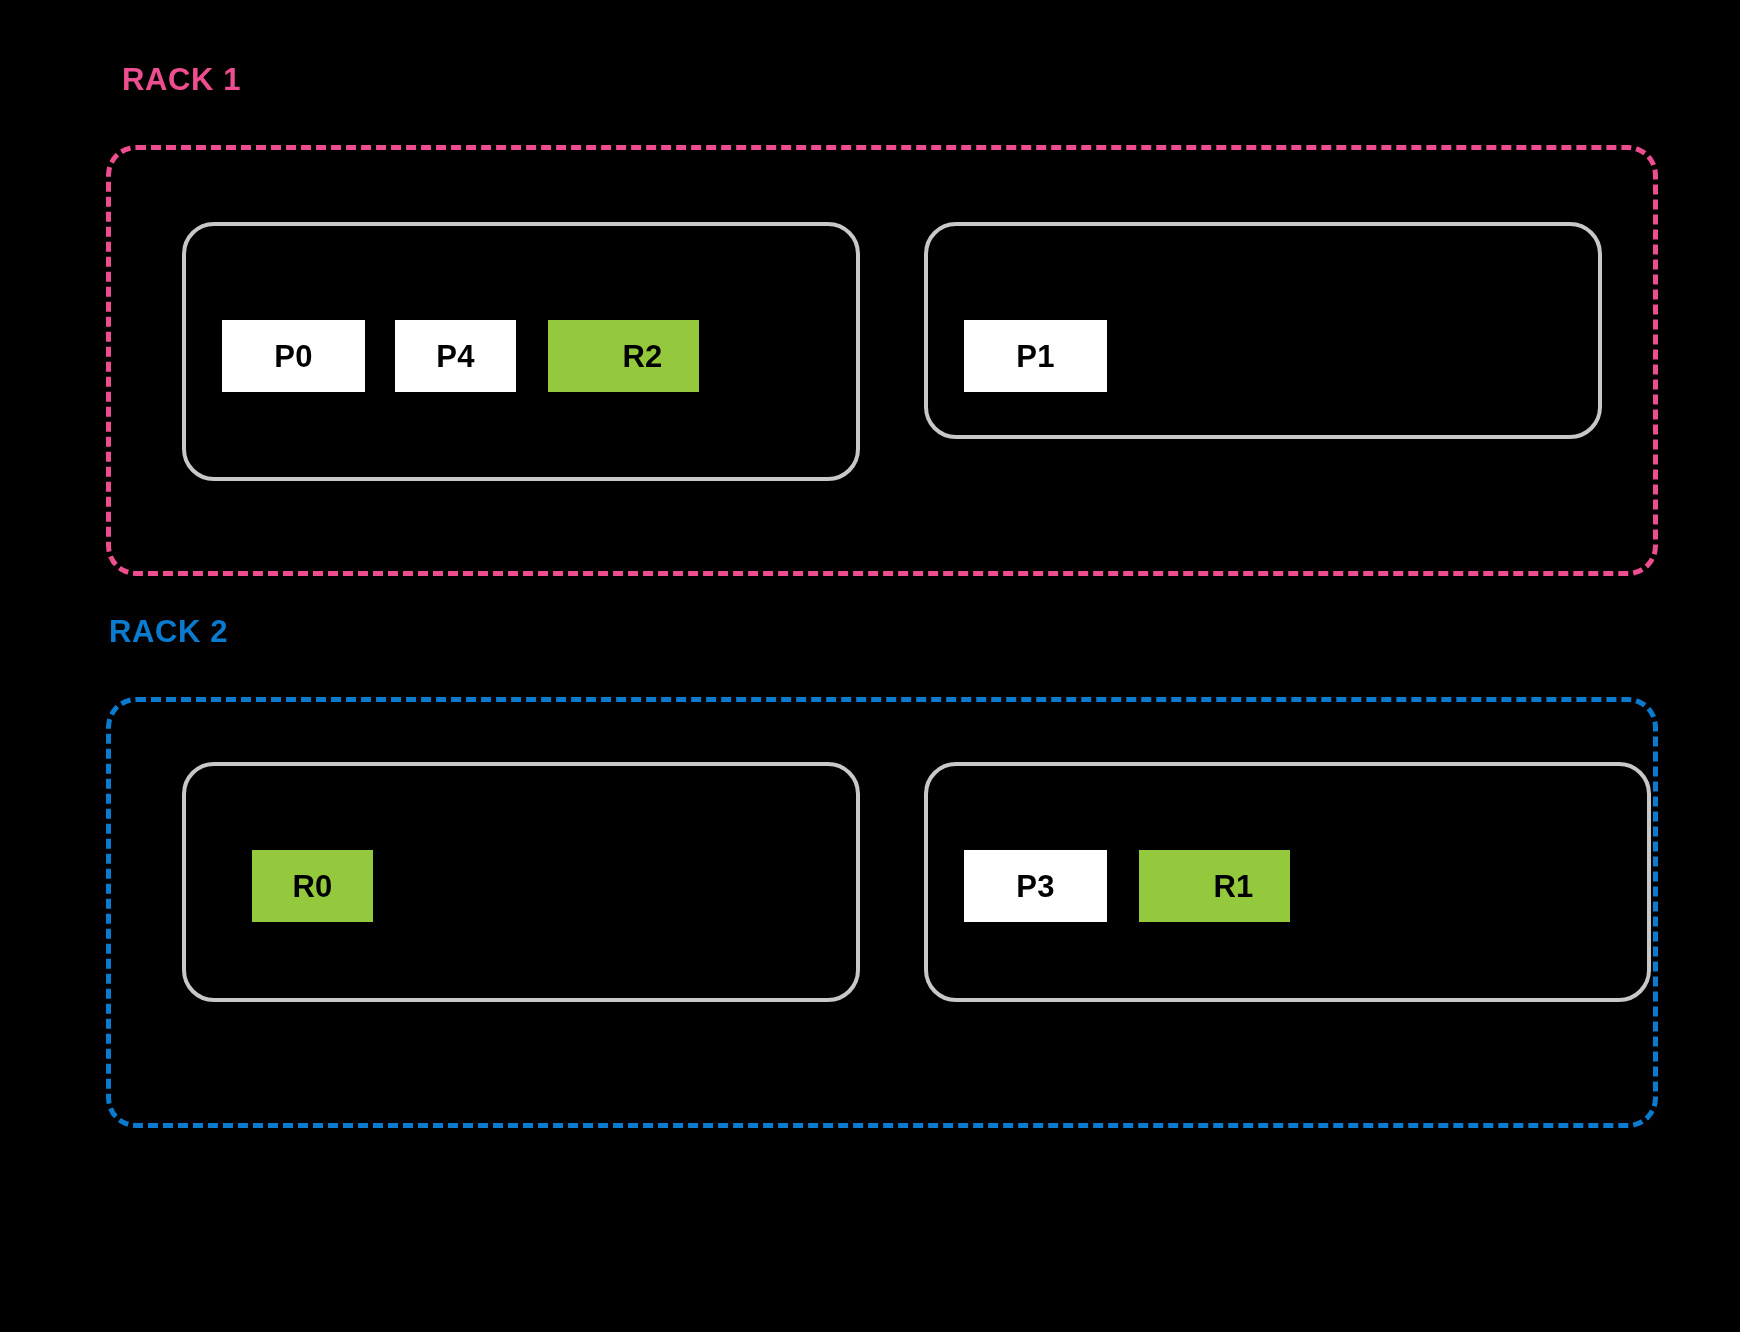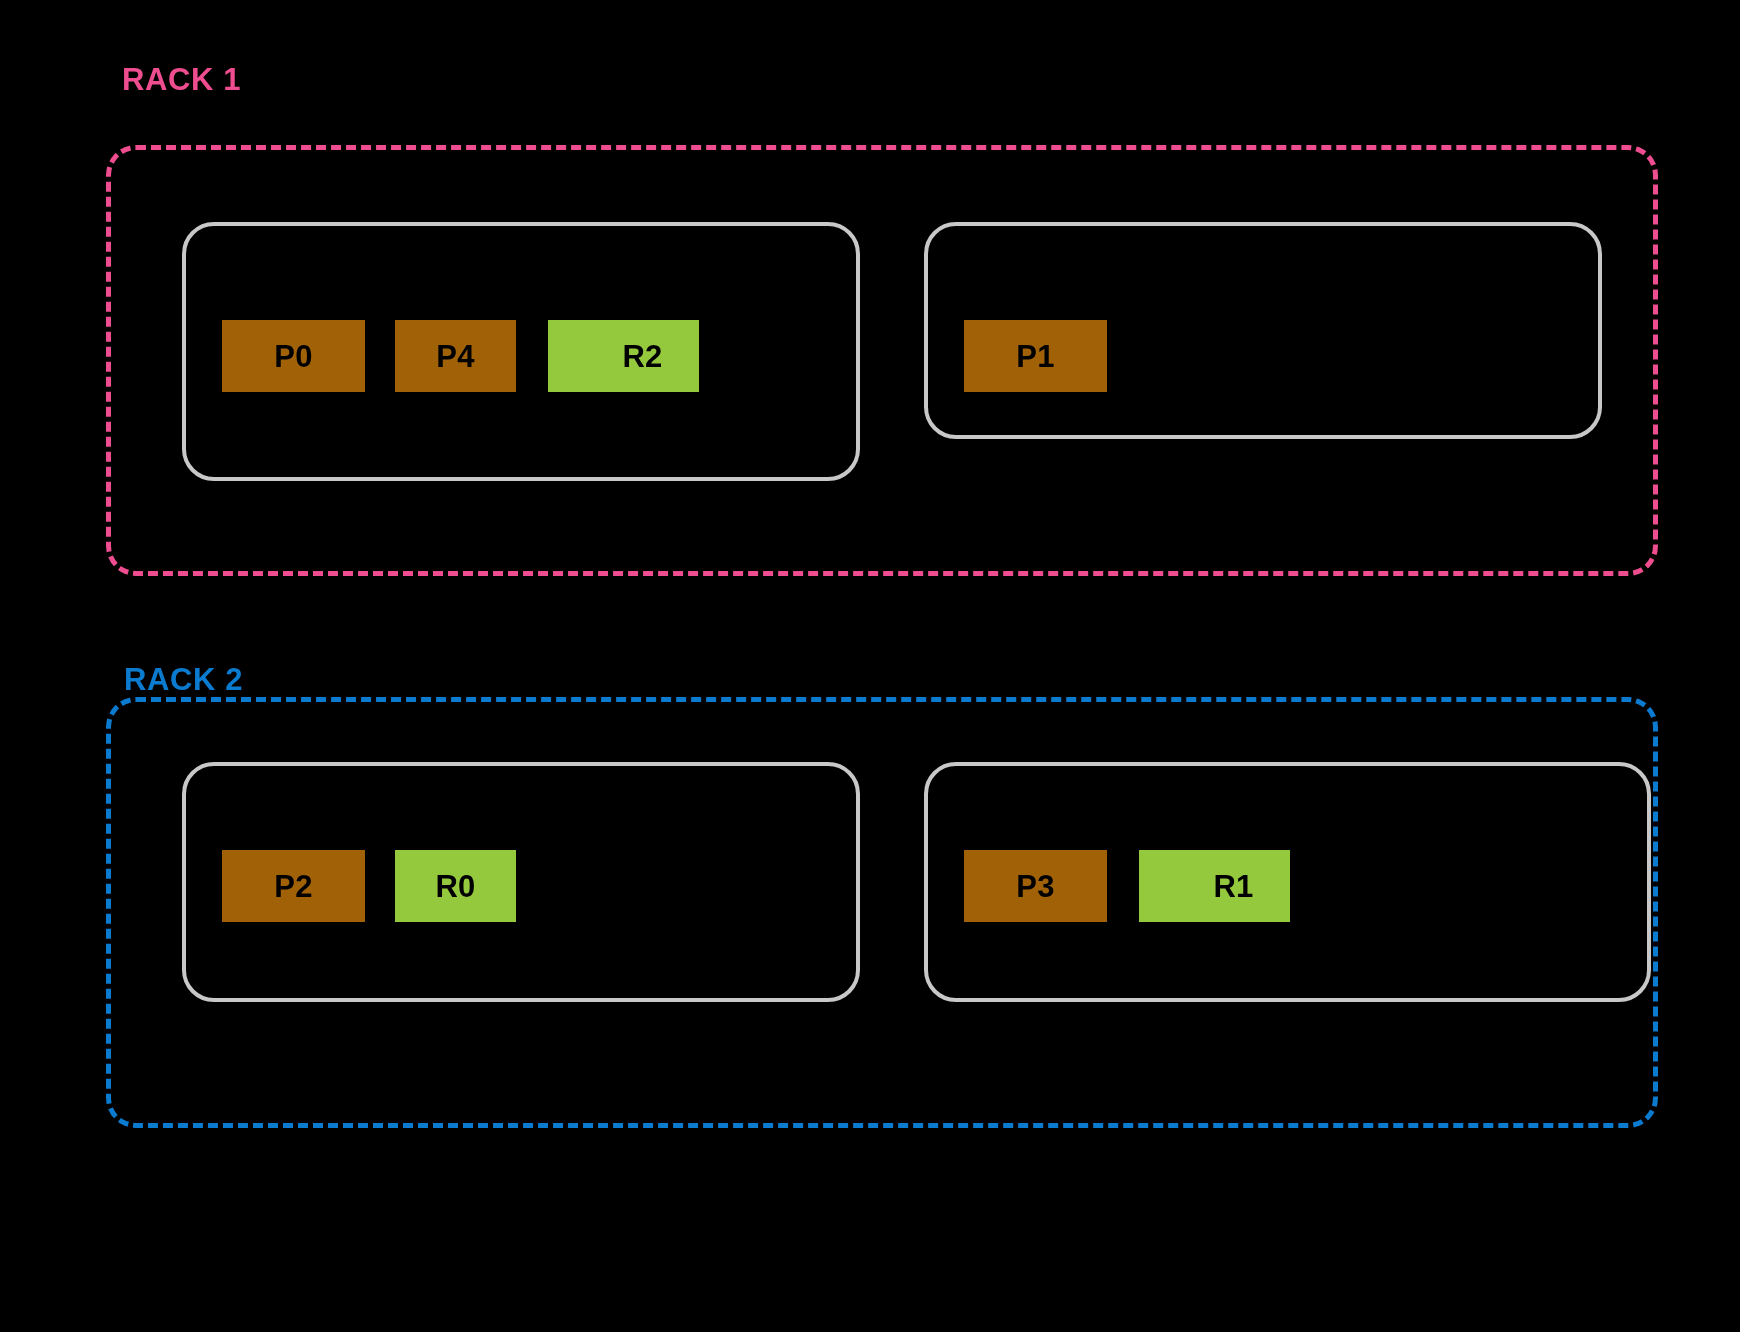--- a/index.html
+++ b/index.html
@@ -73,21 +73,21 @@
     height: 72px;
     font-family: "Liberation Sans", sans-serif;
     font-weight: bold;
     font-size: 31px;
     color: #000000;
     letter-spacing: 0.3px;
     line-height: 1;
     user-select: none;
   }
 
-  .block.primary { background: #a16207; }
+  .block.primary { background: #ffffff; }
   .block.replica { background: #95C93D; }
 
   .block.w-small { width: 143px; }
   .block.w-med   { width: 121px; }
   .block.w-large { width: 151px; padding-left: 38px; }
 
   .gap-a { width: 30px; }
   .gap-b { width: 32px; }
 </style>
 </head>
@@ -114,27 +114,26 @@
     <div class="node-box" style="left:924px; top:222px; width:678px; height:217px;">
       <div class="node-blocks" style="top:94px; padding-left:36px;">
         <div class="block primary w-small">P1</div>
         <div class="gap-b"></div>
       </div>
     </div>
   </div>
 
   <div class="rack-group" style="left:0; top:552px; width:1740px; height:600px;">
 
-    <div class="rack-label" style="left:124px; top:64px; color:#0B7BD0;margin-top:48px;">RACK 2</div>
+    <div class="rack-label" style="left:109px; top:64px; color:#0B7BD0;">RACK 2</div>
 
     <div class="rack-box" style="left:106px; top:145px; width:1552px; height:431px; border-color:#0B7BD0;"></div>
 
     <div class="node-box" style="left:182px; top:210px; width:678px; height:240px;">
       <div class="node-blocks" style="top:84px; padding-left:36px;">
-        <div class="block primary w-small">P2</div>
         <div class="gap-a"></div>
         <div class="block replica w-med">R0</div>
         <div class="gap-b"></div>
       </div>
     </div>
 
     <div class="node-box" style="left:924px; top:210px; width:727px; height:240px;">
       <div class="node-blocks" style="top:84px; padding-left:36px;">
         <div class="block primary w-small">P3</div>
         <div class="gap-b"></div>

